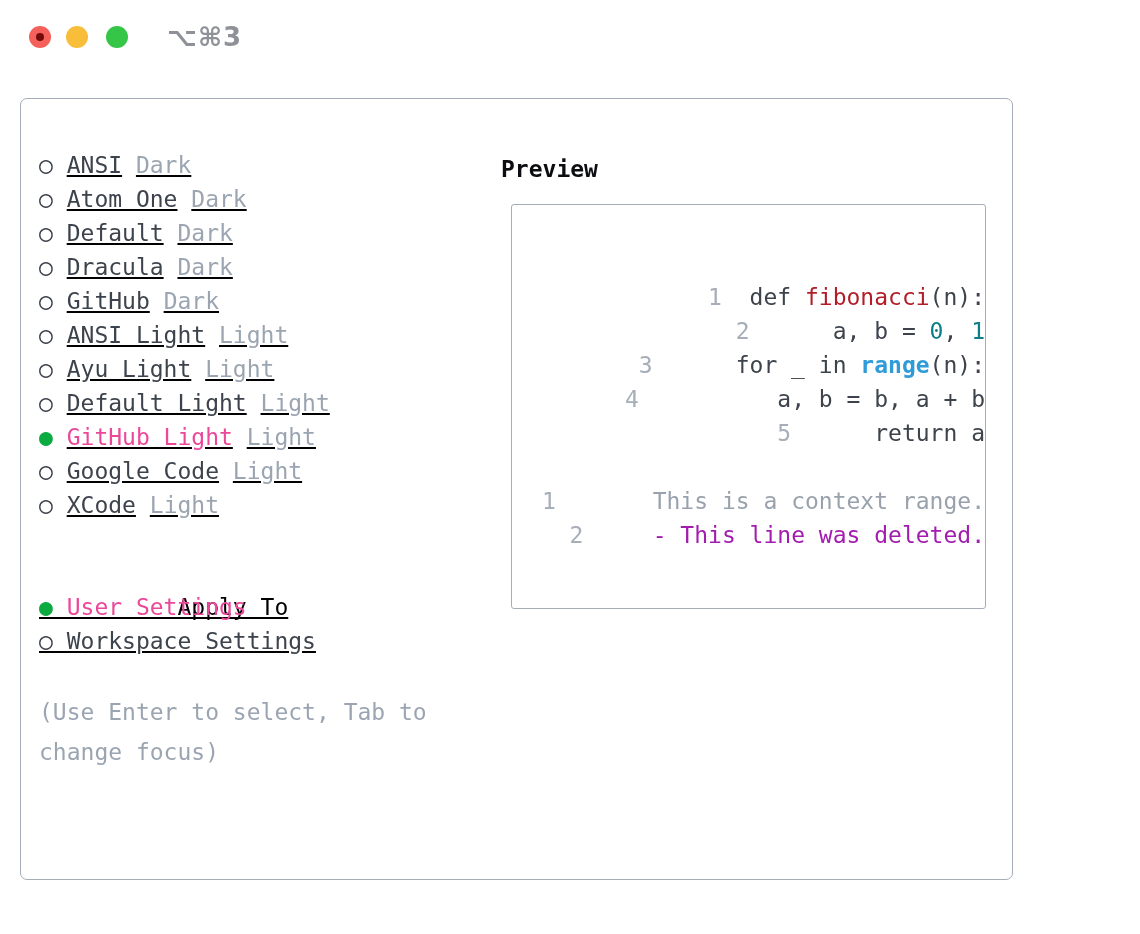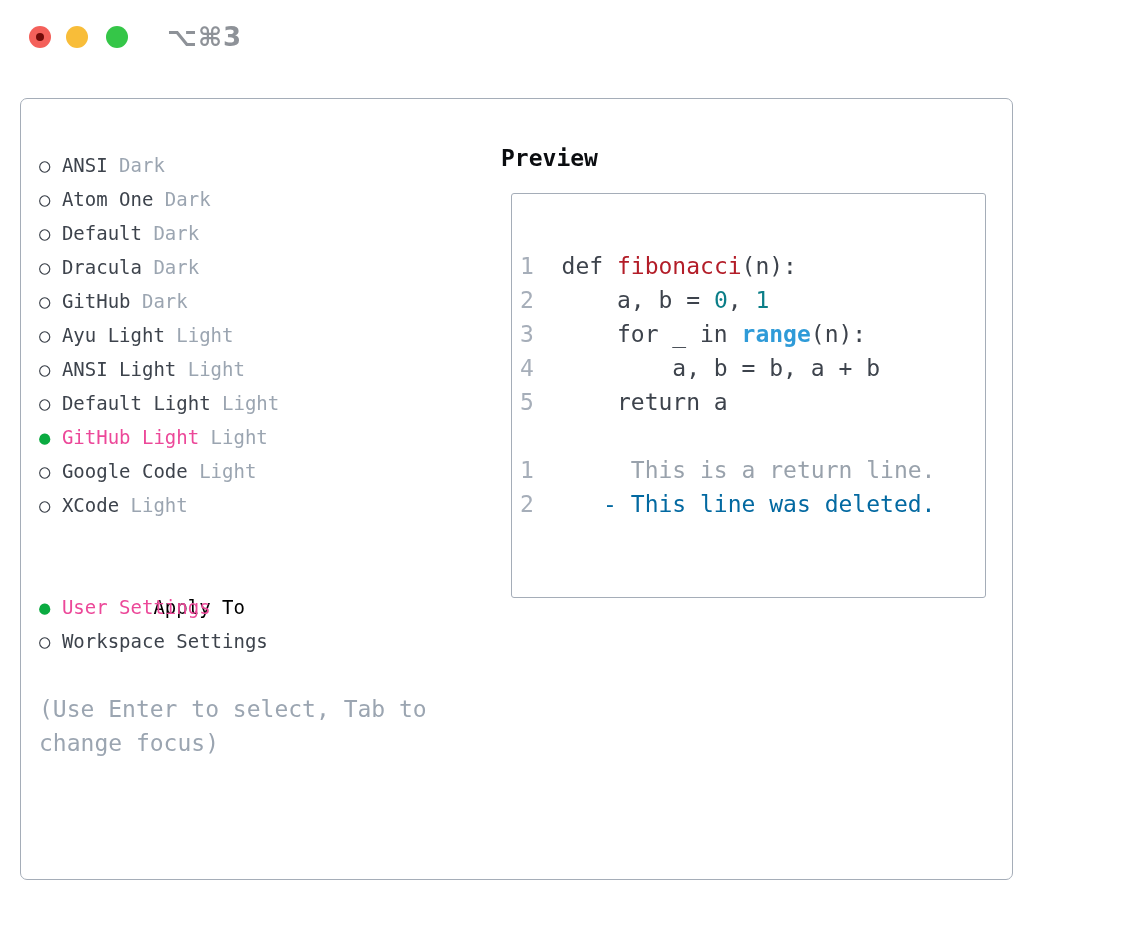--- a/index.html
+++ b/index.html
@@ -19,50 +19,50 @@
     position:absolute;left:167px;top:22px;font-size:26px;font-weight:bold;
     color:#8e9298;letter-spacing:1px;
     font-family:"DejaVu Sans","Liberation Sans",sans-serif;
   }
   
   .panel{
     position:absolute;left:20px;top:98px;width:993px;height:782px;
     border:1.5px solid #a5adb8;border-radius:7px;background:#fff;box-sizing:border-box;
   }
   .leftcol{position:absolute;left:18px;top:49px;width:412px;}
-  .row{height:34px;line-height:34px;font-size:19px;white-space:pre;}
+  .row{height:34px;line-height:34px;font-size:23px;white-space:pre;text-decoration:underline;}
   .mk{display:inline-block;width:2ch;color:#3d434c;}
   .mk.sel{color:#0bab41;}
   .mk.prompt{color:#0b0d10;font-weight:bold;}
   .hdr{color:#0b0d10;font-weight:bold;}
   .hdr2{color:#000000;margin-top:28px;}
   .nm{color:#3d434c;}
   .nm.sel{color:#ec4899;text-align:center;}
   .sx{color:#9ba5b1;margin-left:1ch;}
   .apply-header{margin-top:34px;}
   .hint{
-    margin-top:34px;font-size:23px;line-height:34px;color:#9ba5b1;width:406px;
+    margin-top:34px;font-size:23px;line-height:40px;color:#9ba5b1;width:406px;
   }
   
-  .rightcol{position:absolute;left:480px;top:42px;width:500px;}
+  .rightcol{position:absolute;left:480px;top:53px;width:500px;}
   .preview-header{height:34px;line-height:34px;font-size:23px;font-weight:bold;color:#0b0d10;}
   .preview-box{
     margin-top:18px;margin-left:10px;width:475px;height:405px;box-sizing:border-box;
     border:1.5px solid #a5adb8;border-radius:3px;background:#fff;
-    padding:55px 0 0 8px;overflow:hidden;
+    padding:75px 0 0 8px;overflow:hidden;text-align:right;
   }
   .cl{height:34px;line-height:34px;font-size:23px;white-space:pre;}
   .gap{height:34px;}
   .ln{color:#a6aeb9;}
   .pl{color:#3d434c;}
   .fn{color:#b31d28;}
   .num{color:#0b7e88;}
   .call{color:#2f9bd8;font-weight:bold;}
   .ctx{color:#99a2ac;}
-  .del{color:#0369a1;}
+  .del{color:#a21caf;}
   .add{color:#03b717;}
 </style>
 </head>
 <body>
 
 <div class="stage">
 
   <div class="titlebar">
     <span class="light red">
         <span class="dot"></span>
@@ -75,22 +75,22 @@
   <div class="panel">
 
     <div class="leftcol">
 
       <div id="theme-list">
           <div class="row"><span class="mk">○</span><span class="nm">ANSI</span><span class="sx">Dark</span></div>
           <div class="row"><span class="mk">○</span><span class="nm">Atom One</span><span class="sx">Dark</span></div>
           <div class="row"><span class="mk">○</span><span class="nm">Default</span><span class="sx">Dark</span></div>
           <div class="row"><span class="mk">○</span><span class="nm">Dracula</span><span class="sx">Dark</span></div>
           <div class="row"><span class="mk">○</span><span class="nm">GitHub</span><span class="sx">Dark</span></div>
+          <div class="row"><span class="mk">○</span><span class="nm">ANSI Light</span><span class="sx">Light</span></div>
           <div class="row"><span class="mk">○</span><span class="nm">Ayu Light</span><span class="sx">Light</span></div>
-          <div class="row"><span class="mk">○</span><span class="nm">ANSI Light</span><span class="sx">Light</span></div>
           <div class="row"><span class="mk">○</span><span class="nm">Default Light</span><span class="sx">Light</span></div>
           <div class="row"><span class="mk sel">●</span><span class="nm sel">GitHub Light</span><span class="sx">Light</span></div>
           <div class="row"><span class="mk">○</span><span class="nm">Google Code</span><span class="sx">Light</span></div>
           <div class="row"><span class="mk">○</span><span class="nm">XCode</span><span class="sx">Light</span></div>
         </div>
 
       <div class="row apply-header">
         <span class="mk"></span><span class="hdr2">Apply To</span>
       </div>
 
@@ -107,20 +107,20 @@
       <div class="preview-box">
         <div id="py-block">
             <div class="cl"><span class="ln">1</span><span class="pl">  def </span><span class="fn">fibonacci</span><span class="pl">(n):</span></div>
             <div class="cl"><span class="ln">2</span><span class="pl">      a, b = </span><span class="num">0</span><span class="pl">, </span><span class="num">1</span></div>
             <div class="cl"><span class="ln">3</span><span class="pl">      for _ in </span><span class="call">range</span><span class="pl">(n):</span></div>
             <div class="cl"><span class="ln">4</span><span class="pl">          a, b = b, a + b</span></div>
             <div class="cl"><span class="ln">5</span><span class="pl">      return a</span></div>
           </div>
         <div class="gap"></div>
         <div id="diff-block">
-            <div class="cl"><span class="ln">1</span><span class="ctx">       This is a return line.</span></div>
+            <div class="cl"><span class="ln">1</span><span class="ctx">       This is a context range.</span></div>
             <div class="cl"><span class="ln">2</span><span class="del">     - This line was deleted.</span></div>
           </div>
       </div>
     </div>
 
   </div>
 </div>
 
 </body></html>

